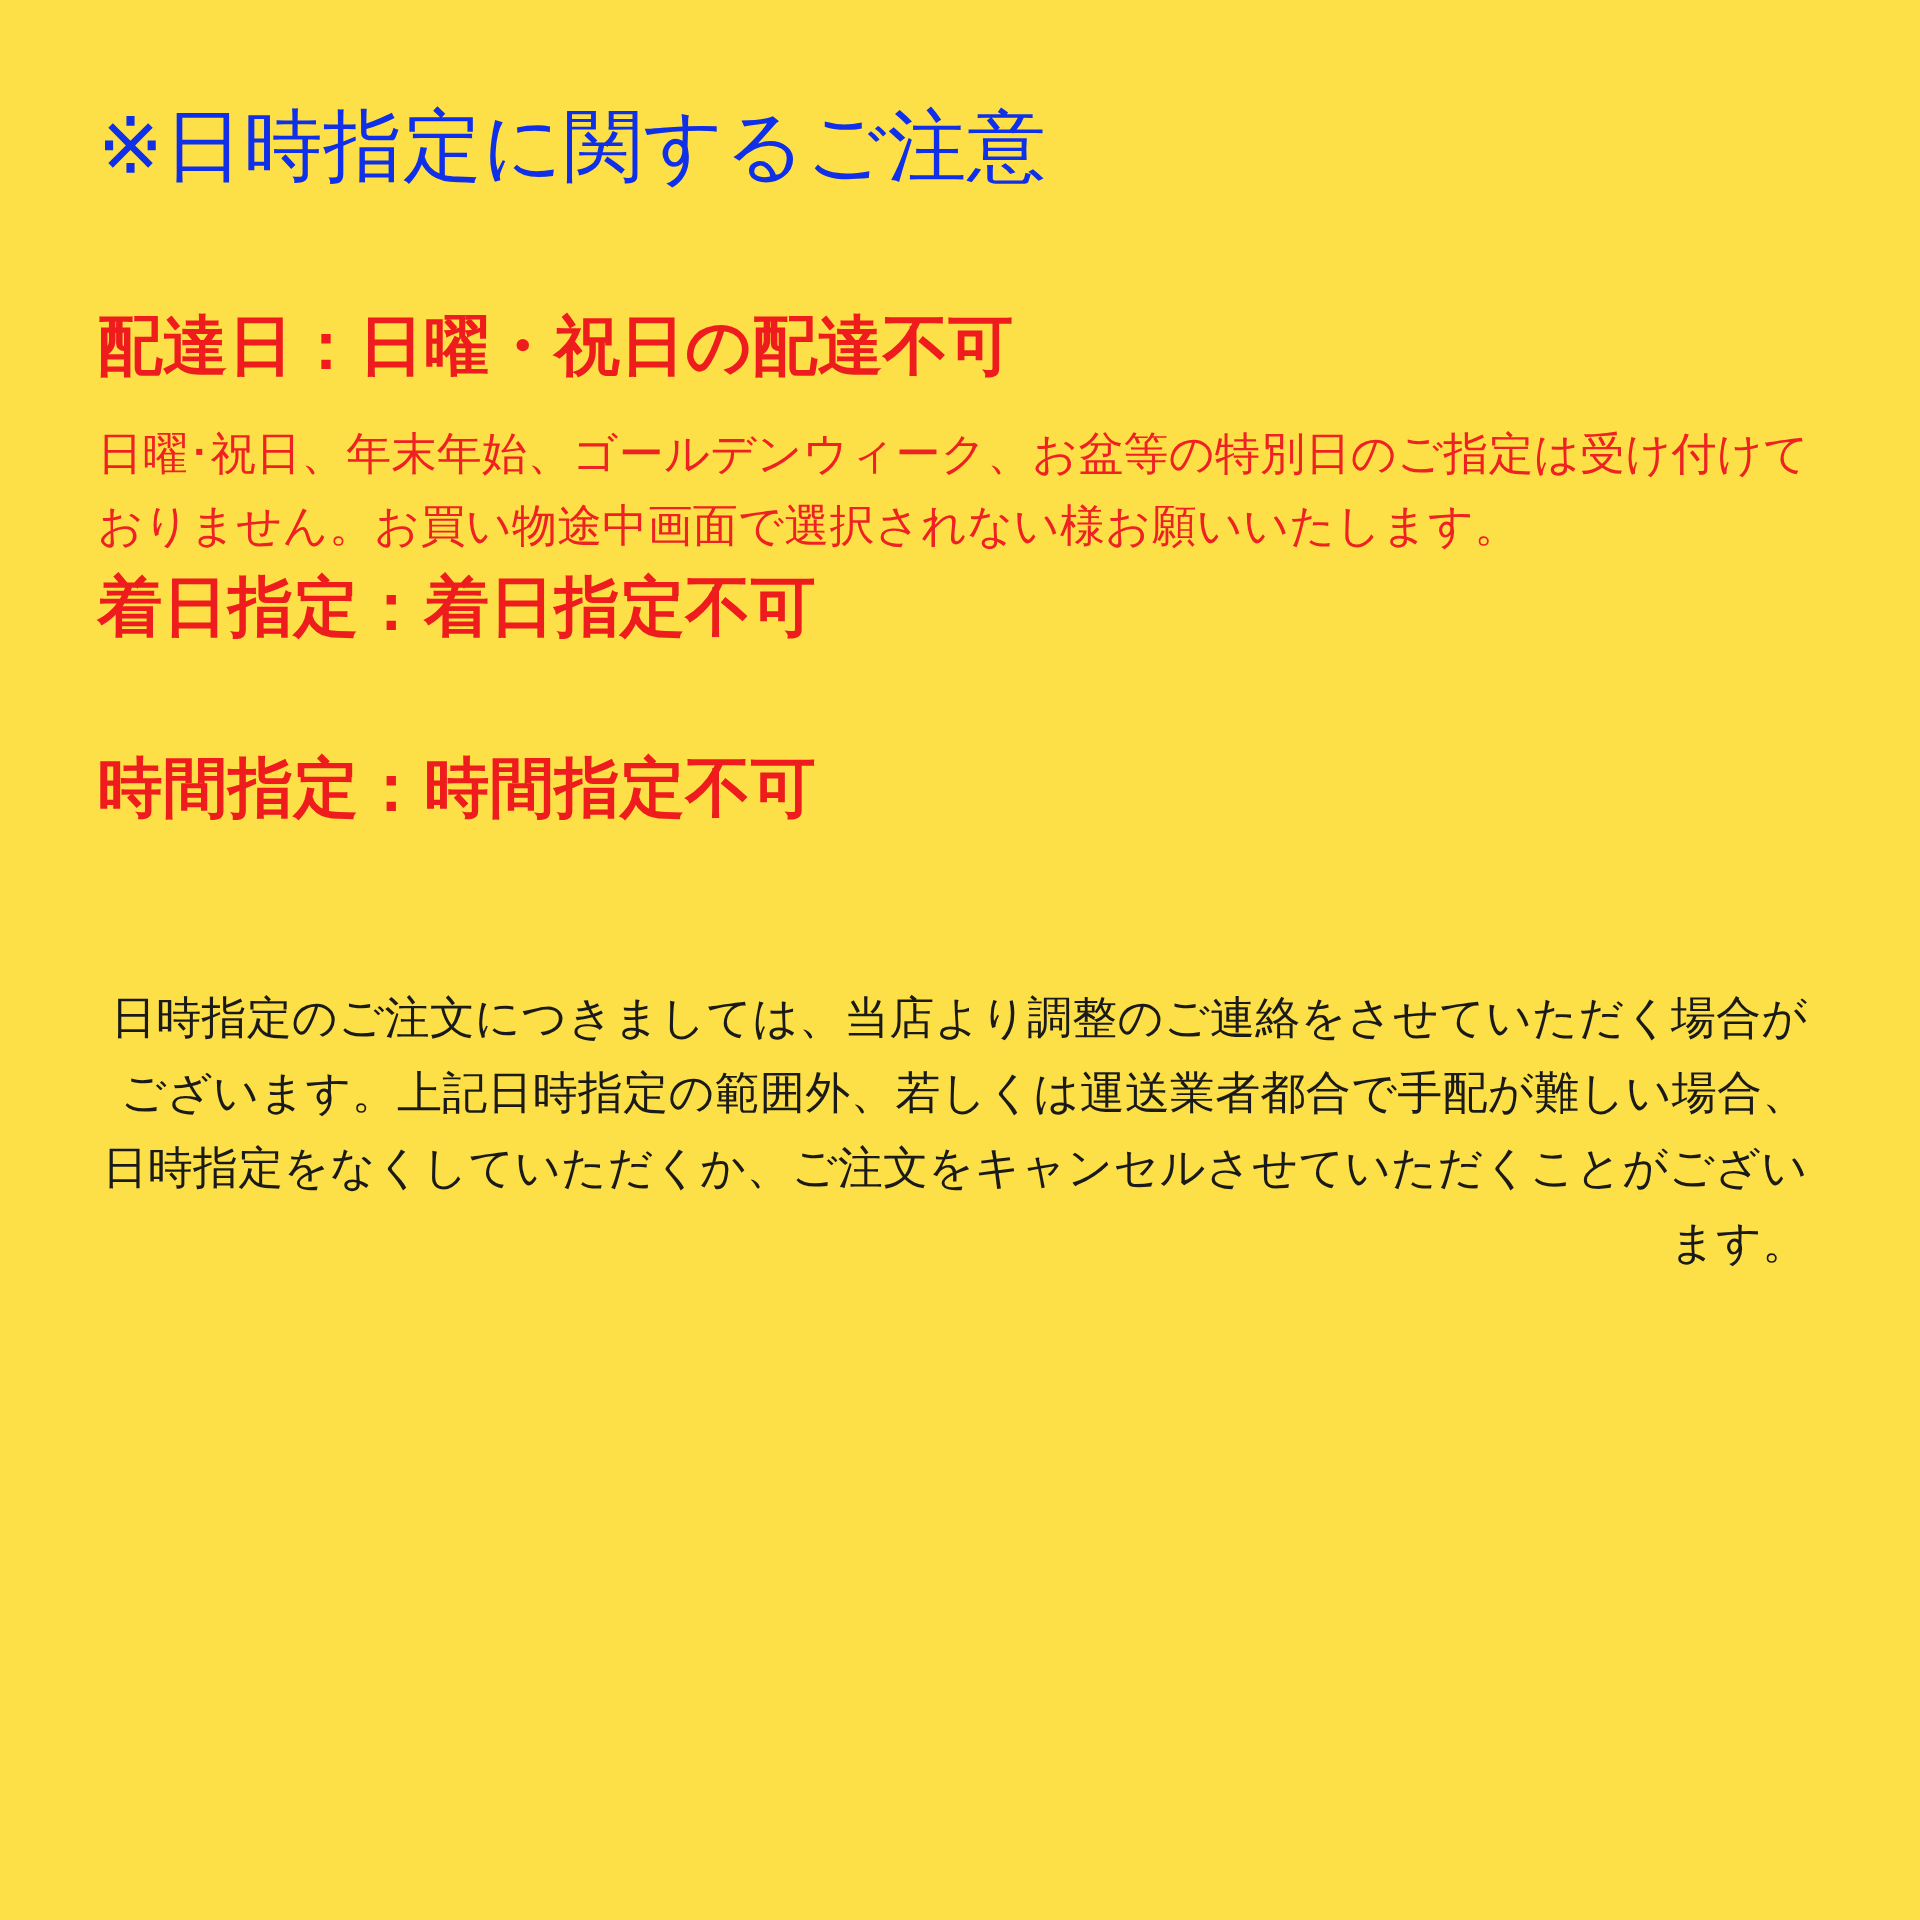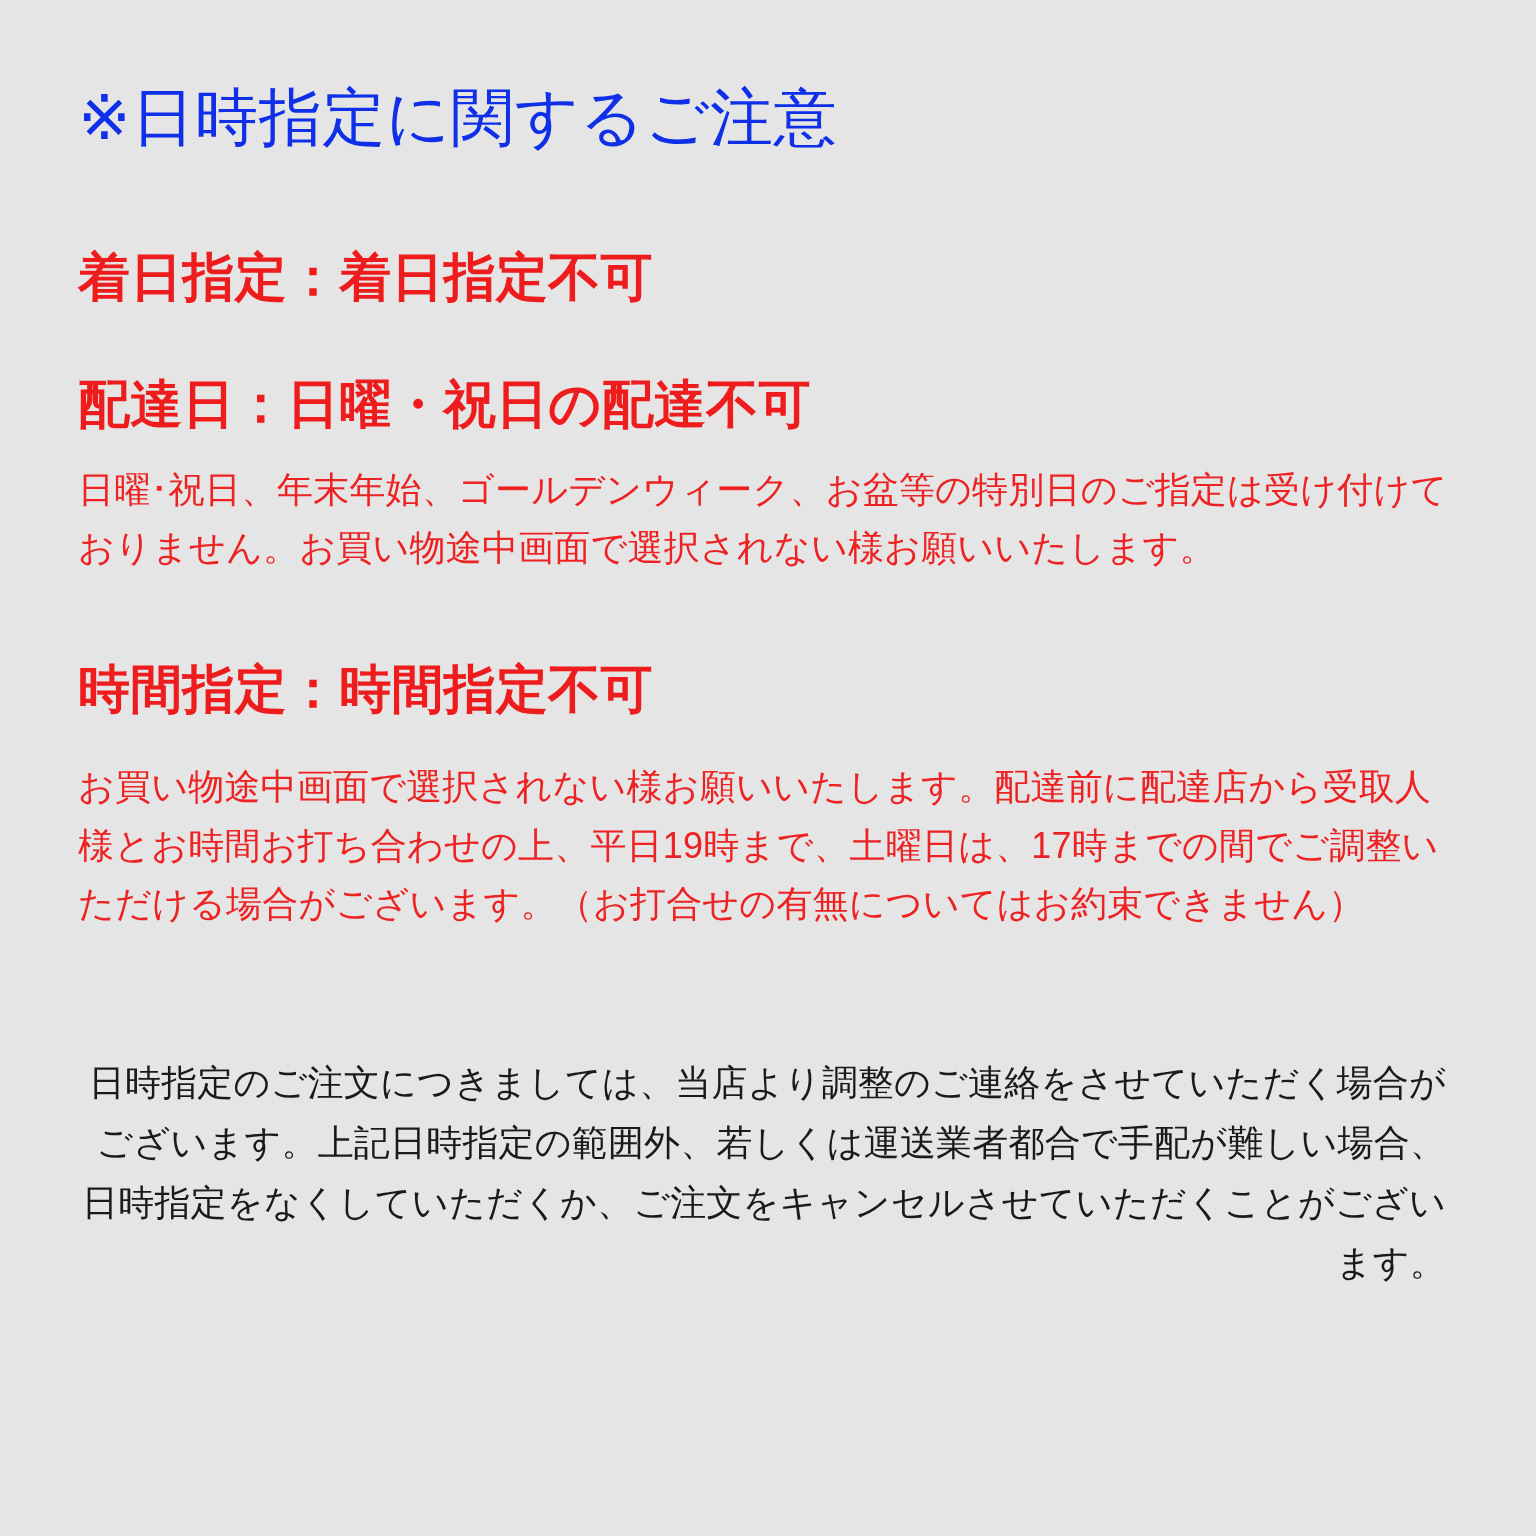--- a/index.html
+++ b/index.html
@@ -12,21 +12,21 @@
     height: 1536px;
     font-family: "Liberation Sans", "DejaVu Sans", sans-serif;
     -webkit-font-smoothing: antialiased;
   }
   .page {
     position: relative;
     width: 1536px;
     height: 1536px;
     box-sizing: border-box;
     padding: 78px 80px 0 78px;
-    background: #e5e5e5;
+    background: #fde047;
   }
   .notice-title {
     color: #0f2fe8;
     font-size: 63px;
     font-weight: 500;
     letter-spacing: 0.01em;
     line-height: 1.25;
     margin: 0 0 88px 0;
     white-space: nowrap;
   }
@@ -68,29 +68,28 @@
     margin-top: 120px;
   }
 </style>
 </head>
 <body>
 
 <div class="page">
 
   <h1 class="notice-title">※日時指定に関するご注意</h1>
 
-  <div class="section sec-1">
-    <h2 class="section-heading">着日指定：着日指定不可</h2>
-  </div>
-
   <div class="section sec-2">
     <h2 class="section-heading sec-2-heading">配達日：日曜・祝日の配達不可</h2>
     <p class="red-body sec-2-body">日曜･祝日、年末年始、ゴールデンウィーク、お盆等の特別日のご指定は受け付けておりません。お買い物途中画面で選択されない様お願いいたします。</p>
   </div>
 
+  <div class="section sec-1">
+    <h2 class="section-heading">着日指定：着日指定不可</h2>
+  </div>
+
   <div class="section sec-3">
     <h2 class="section-heading sec-3-heading">時間指定：時間指定不可</h2>
-    <p class="red-body">お買い物途中画面で選択されない様お願いいたします。配達前に配達店から受取人様とお時間お打ち合わせの上、平日19時まで、土曜日は、17時までの間でご調整いただける場合がございます。（お打合せの有無についてはお約束できません）</p>
   </div>
 
   <p class="black-body footer-note">日時指定のご注文につきましては、当店より調整のご連絡をさせていただく場合がございます。上記日時指定の範囲外、若しくは運送業者都合で手配が難しい場合、日時指定をなくしていただくか、ご注文をキャンセルさせていただくことがございます。</p>
 
 </div>
 
 </body></html>

